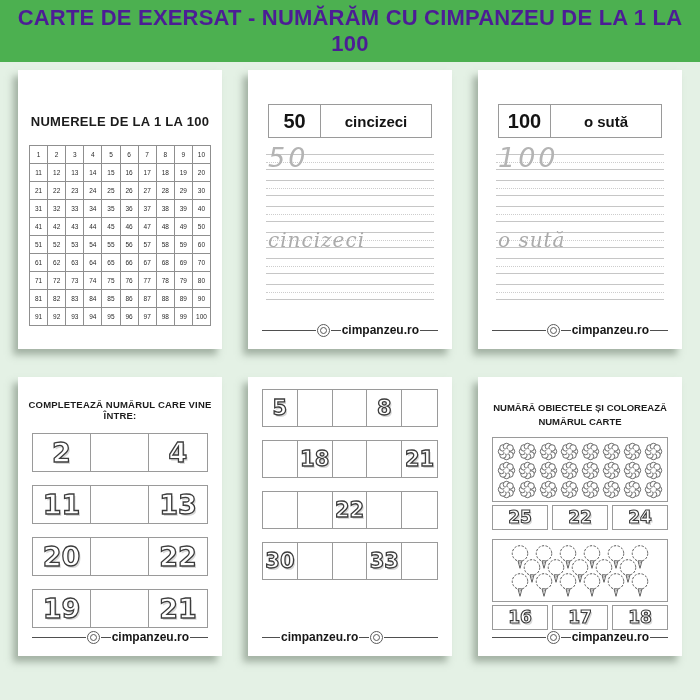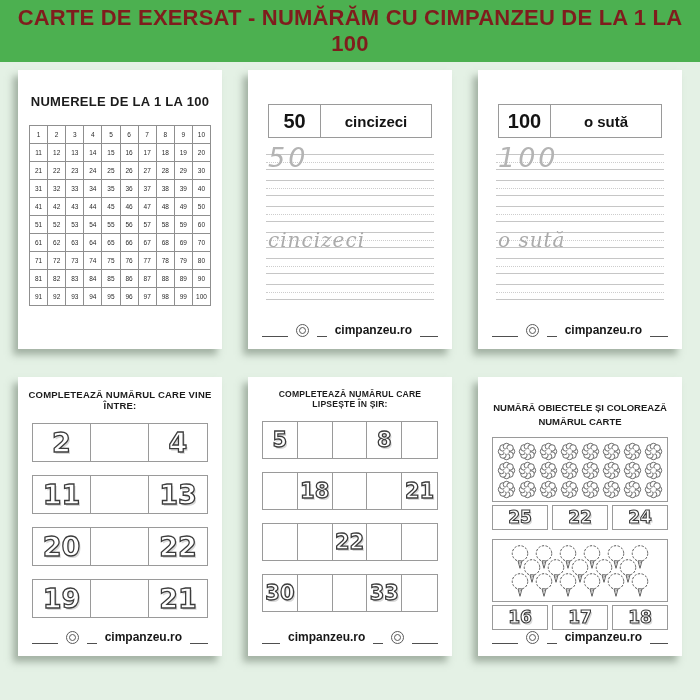--- a/index.html
+++ b/index.html
@@ -7,21 +7,21 @@
   body {
     font-family: "Liberation Sans", sans-serif;
     background: #e4f1e5;
     overflow: hidden;
   }
   
   .banner {
     height: 62px;
     background: #4cb050;
     display: flex; align-items: center; justify-content: center;
-    color: #7f1d1d;
+    color: #4c1d95;
     font-weight: 700;
     font-size: 22px;
     letter-spacing: .2px;
     text-align: center;
     padding: 0 8px;
   }
   
   .board {
     padding: 8px 18px 0 18px;
     display: grid;
@@ -36,21 +36,21 @@
     box-shadow: -5px 6px 7px rgba(100,115,100,.5);
     position: relative;
     overflow: hidden;
   }
   
   .p-title {
     text-align: center;
     font-weight: 700;
     color: #1c1c1c;
   }
-  .chart-title { font-size: 13px; margin-top: 24px; letter-spacing:.3px; }
+  .chart-title { font-size: 13px; margin-top: 44px; letter-spacing:.3px; }
   .hundred-grid {
     width: 182px;
     margin: 16px auto 0 auto;
     display: grid;
     grid-template-columns: repeat(10, 1fr);
     border-top: 1px solid #8f8f8f;
     border-left: 1px solid #8f8f8f;
   }
   .hundred-grid .cell {
     height: 18px;
@@ -101,43 +101,43 @@
   .trace-word {
     position: absolute; left: 2px; bottom: -5px;
     font-size: 20px; font-style: italic;
     color: #ababab; letter-spacing: 1px;
     font-family: "DejaVu Serif", serif;
     z-index: 2;
   }
   
   .page-footer {
     position: absolute; left: 14px; right: 14px; bottom: 12px;
-    display: flex; align-items: flex-end;
-    gap: 8px;
+    display: flex; align-items: center;
+    gap: 1px;
   }
   .f-line { border-top: 1.3px solid #4f4f4f; }
   .f-line.grow { flex: 1; }
   .f-line.w18 { width: 18px; }
   .f-line.w10 { width: 10px; }
   .logo-circle {
     width: 13px; height: 13px;
     border: 1px solid #5a5a5a;
     border-radius: 50%;
     flex: none;
     display: flex; align-items: center; justify-content: center;
   }
   .logo-circle::after {
     content: "";
     width: 5px; height: 5px;
     border-radius: 50%;
     border: 1px solid #5a5a5a;
   }
   .f-site { font-size: 12px; font-weight: 700; color: #171717; }
   
-  .task-title { font-size: 9.5px; margin-top: 12px; padding: 0 8px; letter-spacing:.2px; }
+  .task-title { font-size: 9.5px; margin-top: 22px; padding: 0 8px; letter-spacing:.2px; }
   .task-title.small { font-size: 8.6px; }
   .rows-area { margin: 12px 14px 0 14px; }
   .num-row {
     display: grid;
     border: 1px solid #9a9a9a;
     margin-bottom: 13px;
   }
   .num-row.cols3 { grid-template-columns: repeat(3, 1fr); height: 39px; }
   .num-row.cols5 { grid-template-columns: repeat(5, 1fr); height: 38px; }
   .num-row .ncell {
@@ -390,21 +390,20 @@
     <div class="page-footer">
         <div class="f-line grow"></div>
         <div class="logo-circle"></div>
         <div class="f-line w10"></div>
         <span class="f-site">cimpanzeu.ro</span>
         <div class="f-line w18"></div>
       </div>
   </div>
 
   <div class="page">
-    <div class="p-title task-title small">COMPLETEAZĂ NUMĂRUL CARE LIPSEȘTE ÎN ȘIR:</div>
     <div class="rows-area">
         <div class="num-row cols5">
           <div class="ncell">
             <span class="bubble mid">5</span>
           </div>
           <div class="ncell"></div>
           <div class="ncell"></div>
           <div class="ncell">
             <span class="bubble mid">8</span>
           </div>

